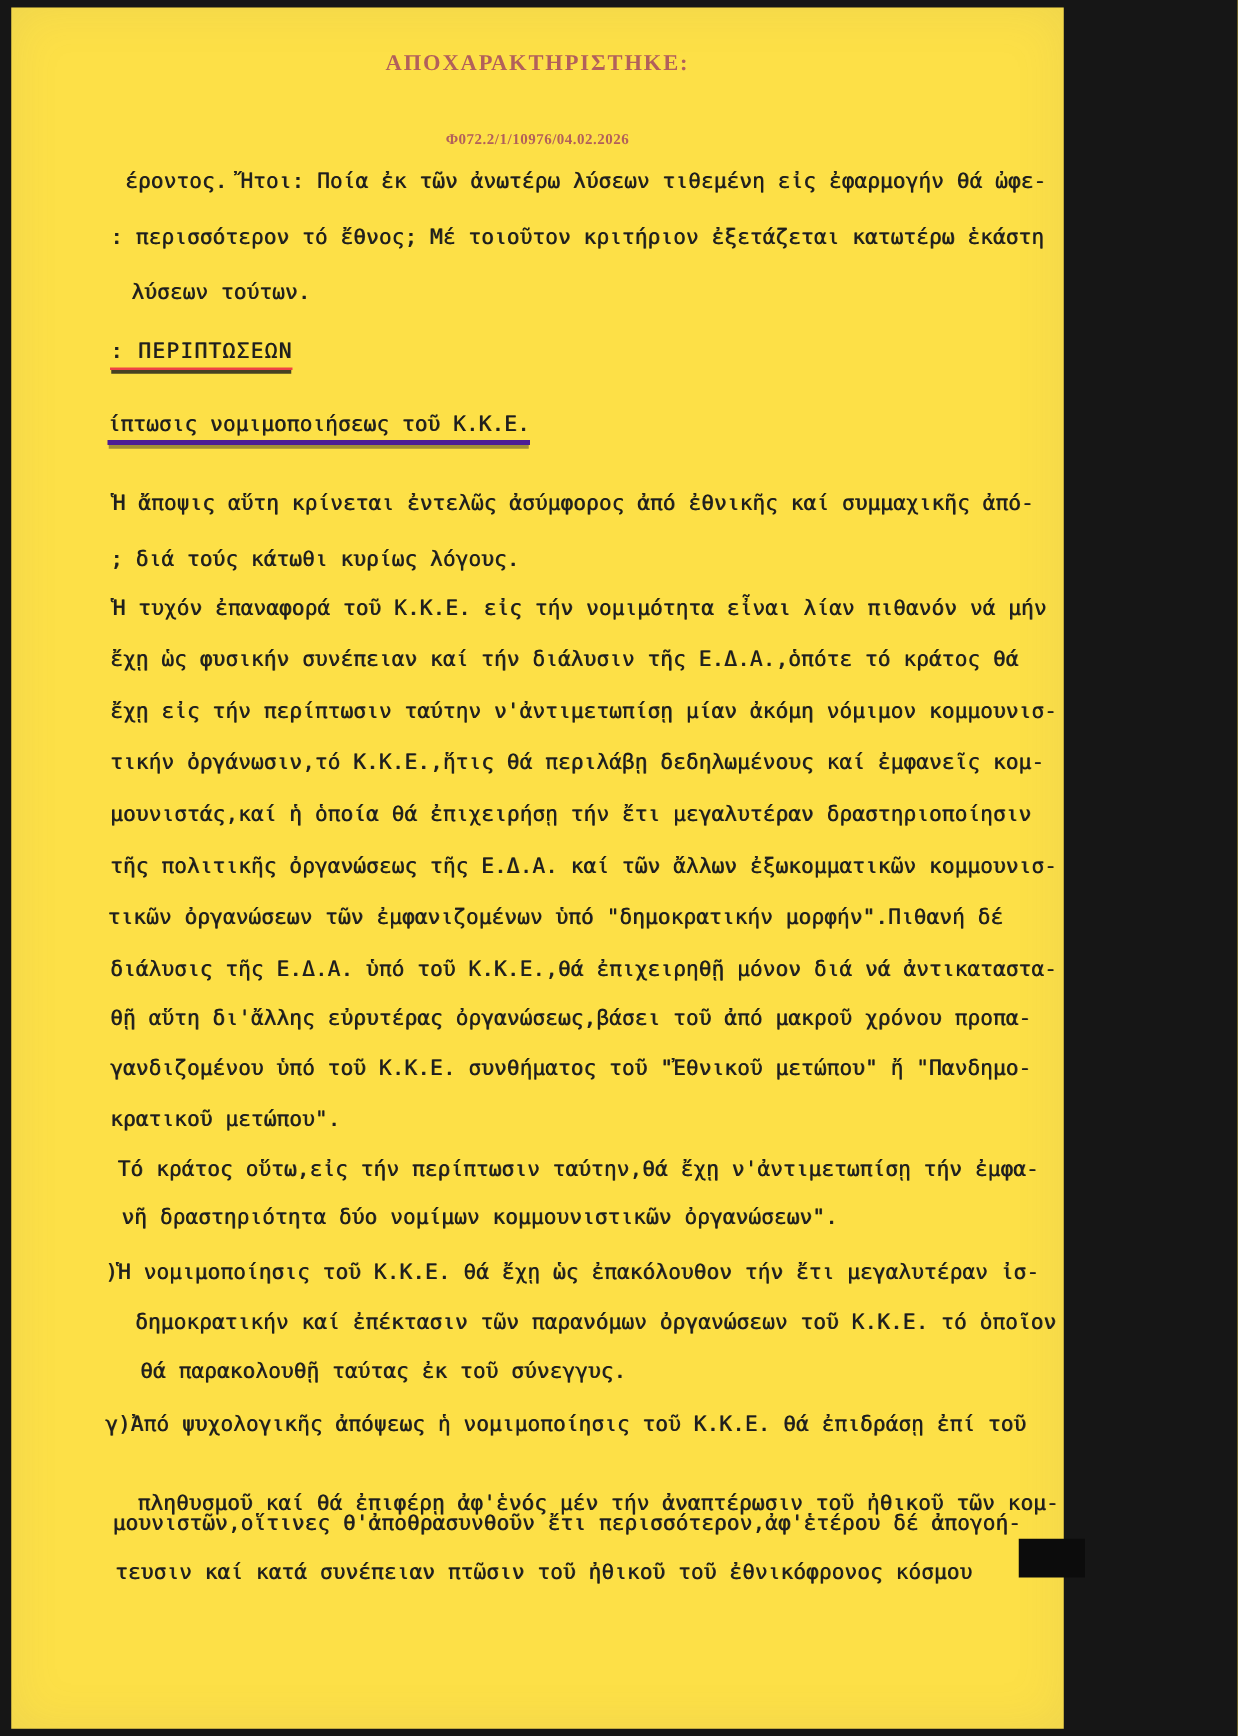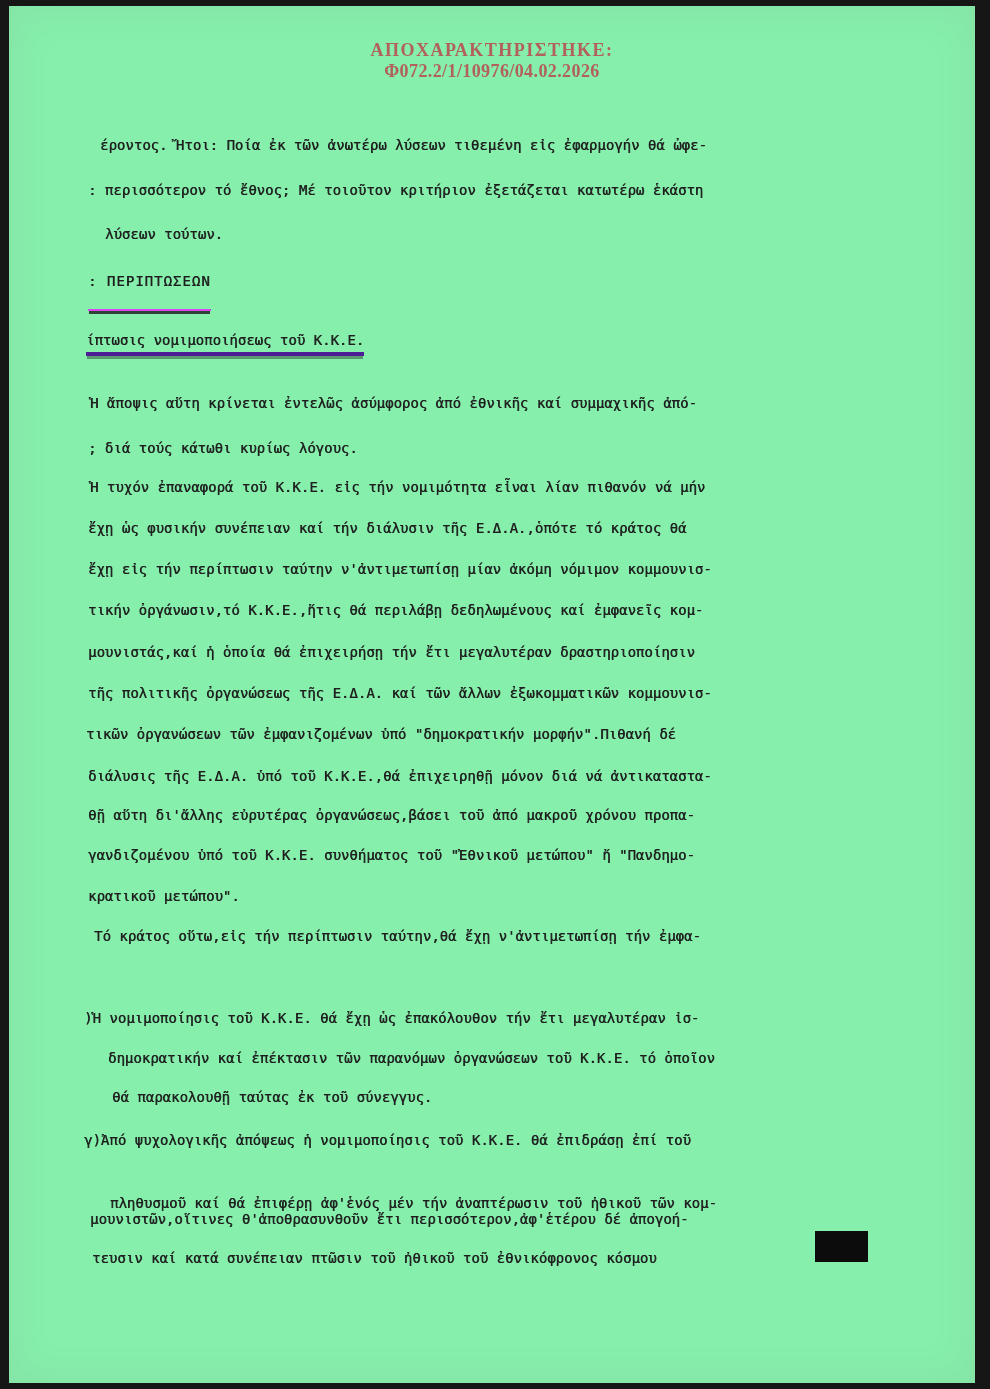--- a/index.html
+++ b/index.html
@@ -4,48 +4,48 @@
 <style>
   html,body{margin:0;padding:0;}
   body{
     width:990px;height:1389px;
     background:#1a1a1a;
     font-family:"DejaVu Sans Mono","DejaVu Sans",monospace;
     overflow:hidden;
   }
   .screen{position:relative;width:990px;height:1389px;background:#161616;}
   .page{
-    position:absolute;left:9px;top:6px;width:966px;height:1377px;
-    background:#86efac;
+    position:absolute;left:9px;top:6px;width:842px;height:1377px;
+    background:#fde047;
     box-shadow:inset 0 0 40px rgba(120,120,120,.12);
   }
   .stamp{
     position:absolute;left:0;right:0;top:34px;
     text-align:center;
     font-family:"Liberation Serif","DejaVu Serif",serif;
     font-weight:bold;
     color:#b2605b;
     filter:blur(.3px);
   }
   .stamp-l1{font-size:18px;letter-spacing:1.5px;line-height:21px;}
-  .stamp-l2{font-size:18px;letter-spacing:.4px;line-height:21px;}
+  .stamp-l2{font-size:12px;letter-spacing:.4px;line-height:21px;margin-top:40px;}
   .ln{
     position:absolute;
-    font-size:14px;
+    font-size:17px;
     line-height:19px;
     color:#1e1e1e;
     white-space:nowrap;
     text-shadow:.5px 0 0 rgba(25,25,25,.8);
     filter:blur(.3px);
   }
   .h1{
     letter-spacing:1px;
-    border-bottom:2px solid #d946ef;
+    border-bottom:2px solid #ef4444;
     box-shadow:0 4px 0 -1px rgba(25,25,25,.8);
-    padding-bottom:18px;
+    padding-bottom:3px;
   }
   .h2{
     border-bottom:4px solid #4c1d95;
     box-shadow:0 4px 0 -1px rgba(25,25,25,.4);
     padding-bottom:2px;
   }
   .redact{
     position:absolute;left:815px;top:1231px;width:53px;height:31px;
     background:#0c0c0c;
   }
@@ -78,20 +78,21 @@
     <div class="ln" style="top:595px;left:79px">τικήν ὀργάνωσιν,τό Κ.Κ.Ε.,ἥτις θά περιλάβῃ δεδηλωμένους καί ἐμφανεῖς κομ-</div>
     <div class="ln" style="top:678px;left:79px">τῆς πολιτικῆς ὀργανώσεως τῆς Ε.Δ.Α. καί τῶν ἄλλων ἐξωκομματικῶν κομμουνισ-</div>
     <div class="ln" style="top:637px;left:79px">μουνιστάς,καί ἡ ὁποία θά ἐπιχειρήσῃ τήν ἔτι μεγαλυτέραν δραστηριοποίησιν</div>
     <div class="ln" style="top:719px;left:77px">τικῶν ὀργανώσεων τῶν ἐμφανιζομένων ὑπό "δημοκρατικήν μορφήν".Πιθανή δέ</div>
     <div class="ln" style="top:761px;left:79px">διάλυσις τῆς Ε.Δ.Α. ὑπό τοῦ Κ.Κ.Ε.,θά ἐπιχειρηθῇ μόνον διά νά ἀντικαταστα-</div>
     <div class="ln" style="top:800px;left:79px">θῇ αὕτη δι'ἄλλης εὐρυτέρας ὀργανώσεως,βάσει τοῦ ἀπό μακροῦ χρόνου προπα-</div>
     <div class="ln" style="top:840px;left:79px">γανδιζομένου ὑπό τοῦ Κ.Κ.Ε. συνθήματος τοῦ "Ἐθνικοῦ μετώπου" ἤ "Πανδημο-</div>
     <div class="ln" style="top:881px;left:79px">κρατικοῦ μετώπου".</div>
 
     <div class="ln" style="top:921px;left:85px">Τό κράτος οὕτω,εἰς τήν περίπτωσιν ταύτην,θά ἔχῃ ν'ἀντιμετωπίσῃ τήν ἐμφα-</div>
+    <div class="ln" style="top:959px;left:88px">νῆ δραστηριότητα δύο νομίμων κομμουνιστικῶν ὀργανώσεων".</div>
 
     <div class="ln" style="top:1003px;left:75px">)Ἡ νομιμοποίησις τοῦ Κ.Κ.Ε. θά ἔχῃ ὡς ἐπακόλουθον τήν ἔτι μεγαλυτέραν ἰσ-</div>
     <div class="ln" style="top:1043px;left:99px">δημοκρατικήν καί ἐπέκτασιν τῶν παρανόμων ὀργανώσεων τοῦ Κ.Κ.Ε. τό ὁποῖον</div>
     <div class="ln" style="top:1082px;left:103px">θά παρακολουθῇ ταύτας ἐκ τοῦ σύνεγγυς.</div>
 
     <div class="ln" style="top:1125px;left:75px">γ)Ἀπό ψυχολογικῆς ἀπόψεως ἡ νομιμοποίησις τοῦ Κ.Κ.Ε. θά ἐπιδράσῃ ἐπί τοῦ</div>
     <div class="ln" style="top:1188px;left:101px">πληθυσμοῦ καί θά ἐπιφέρῃ ἀφ'ἑνός μέν τήν ἀναπτέρωσιν τοῦ ἠθικοῦ τῶν κομ-</div>
     <div class="ln" style="top:1204px;left:81px">μουνιστῶν,οἵτινες θ'ἀποθρασυνθοῦν ἔτι περισσότερον,ἀφ'ἑτέρου δέ ἀπογοή-</div>
     <div class="ln" style="top:1243px;left:83px">τευσιν καί κατά συνέπειαν πτῶσιν τοῦ ἠθικοῦ τοῦ ἐθνικόφρονος κόσμου</div>
 

